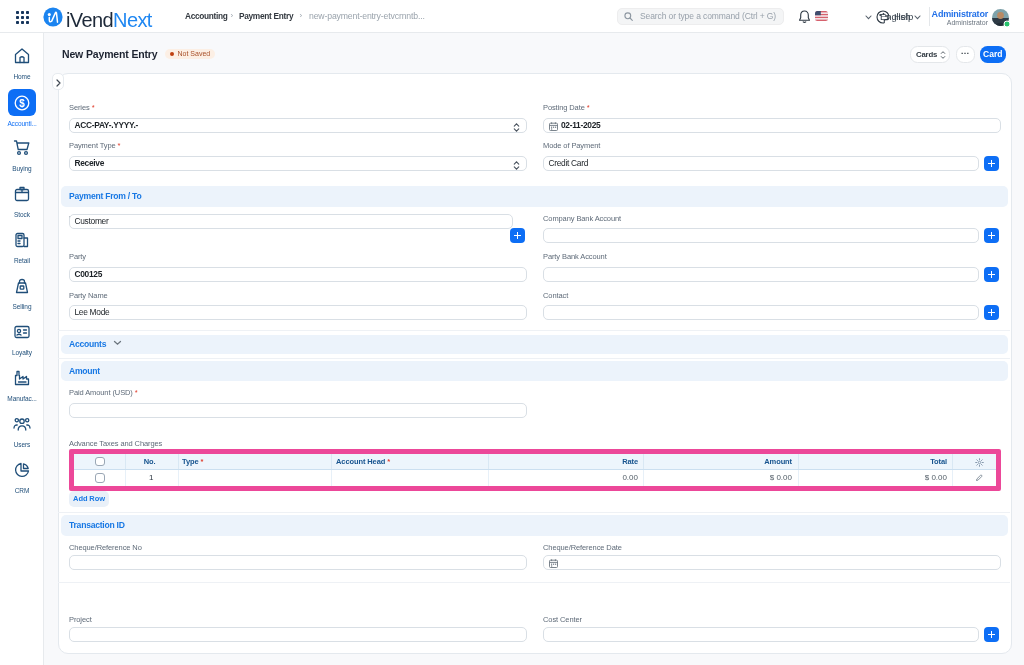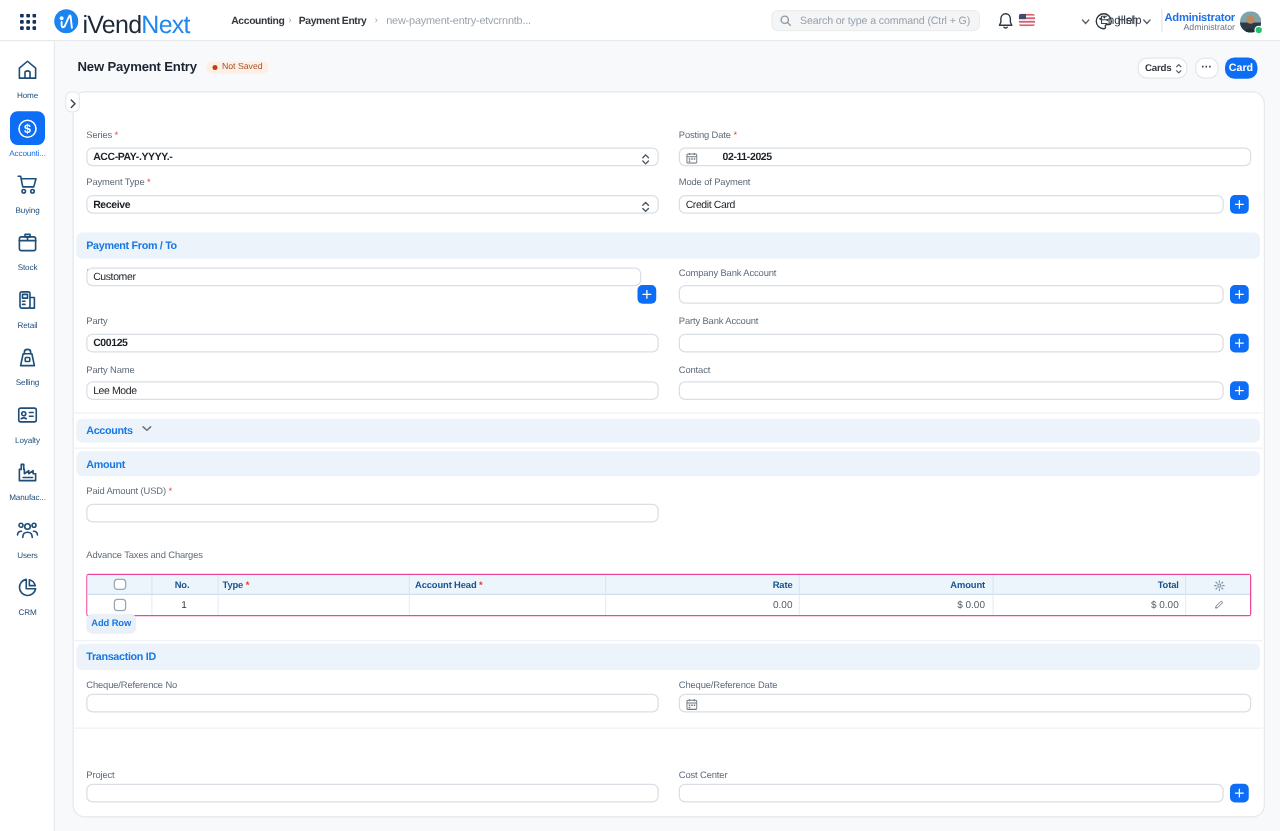--- a/index.html
+++ b/index.html
@@ -29,21 +29,21 @@
 .req{color:#e03e2d}
 .inp{height:15px;background:#fff;border:1px solid #d9dfe5;border-radius:5px;font-size:8.4px;color:#1c2126;line-height:13.5px;padding-left:4.5px;letter-spacing:-.3px}
 .bold{font-weight:700}
 .plus{width:15px;height:15px;background:#0d6ef5;border-radius:4px}
 .plus:before,.plus:after{content:"";position:absolute;background:#fff}
 .plus:before{left:4px;top:7px;width:7px;height:1.4px}
 .plus:after{left:6.8px;top:4.2px;width:1.4px;height:7px}
 .sel{position:absolute;right:5px;top:3px;width:7px;height:9px}
 .hr{left:0;width:952px;height:1px;background:#eef1f5}
 
-#grid{left:11.5px;top:386px;width:931.5px;border:1px solid #ec4899;border-radius:2px}
+#grid{left:11.5px;top:376px;width:931.5px;border:5px solid #ec4899;border-radius:2px}
 #grid .hrow{height:16.5px;background:#edf5fc;border-bottom:1px solid #cbdff0}
 #grid .drow{height:16px;background:#fff}
 .gc{position:absolute;top:0;height:100%;border-right:1px solid #d9e8f4}
 .ghead{font-size:7.5px;font-weight:700;color:#17548f;letter-spacing:-.1px}
 .cbx{width:9.5px;height:9.5px;border:1.2px solid #9aa7b5;border-radius:3px;background:#fff}
 #addrow{left:11.5px;top:418.5px;width:40px;height:15.5px;background:#e9f0f8;border-radius:5px;font-size:7.5px;font-weight:700;color:#1878e4;text-align:center;line-height:15.5px;letter-spacing:-.1px}
 </style>
 </head>
 <body>
 
@@ -207,21 +207,21 @@
       <path d="M1 1 L4 4 L1 7" fill="none" stroke="#3f4852" stroke-width="1.2" stroke-linecap="round" stroke-linejoin="round"></path>
     </svg>
   </div>
 <div class="a" style="left:57.5px;top:72.5px;width:954px;height:581px;z-index:2" id="cardin">
 <div class="lbl a" style="left:11.5px;top:30.5px">Series <span class="req">*</span></div>
 <div class="inp a bold" style="left:11.5px;top:45.5px;width:458px;height:15px;line-height:13.5px"><svg class="sel" width="6" height="8" viewBox="0 0 6 8" style="right:6px;top:3.5px">
         <path d="M1 2.8 L3 0.8 L5 2.8" fill="none" stroke="#4c5560" stroke-width="1" stroke-linecap="round"></path>
         <path d="M1 5.2 L3 7.2 L5 5.2" fill="none" stroke="#4c5560" stroke-width="1" stroke-linecap="round"></path>
       </svg>ACC-PAY-.YYYY.-</div>
 <div class="lbl a" style="left:485.5px;top:30.5px">Posting Date <span class="req">*</span></div>
-<div class="inp a bold" style="left:485.5px;top:45.5px;width:458px;height:15px;padding-left:34px;line-height:13.5px"><svg style="position:absolute;left:5px;top:3px" width="9" height="9" viewBox="0 0 9 9">
+<div class="inp a bold" style="left:485.5px;top:45.5px;width:458px;height:15px;padding-left:17px;line-height:13.5px"><svg style="position:absolute;left:5px;top:3px" width="9" height="9" viewBox="0 0 9 9">
         <rect x="0.5" y="1.2" width="8" height="7.3" rx="1" fill="none" stroke="#6c7680" stroke-width="0.9"></rect>
         <line x1="0.5" y1="3.4" x2="8.5" y2="3.4" stroke="#6c7680" stroke-width="0.9"></line>
         <line x1="2.6" y1="0.3" x2="2.6" y2="2" stroke="#6c7680" stroke-width="0.9"></line>
         <line x1="6.4" y1="0.3" x2="6.4" y2="2" stroke="#6c7680" stroke-width="0.9"></line>
         <rect x="2" y="4.6" width="1.2" height="1.2" fill="#6c7680"></rect>
         <rect x="4" y="4.6" width="1.2" height="1.2" fill="#6c7680"></rect>
         <rect x="6" y="4.6" width="1.2" height="1.2" fill="#6c7680"></rect>
         <rect x="2" y="6.4" width="1.2" height="1.2" fill="#6c7680"></rect>
       </svg>02-11-2025</div>
 <div class="lbl a" style="left:11.5px;top:68.5px">Payment Type <span class="req">*</span></div>

